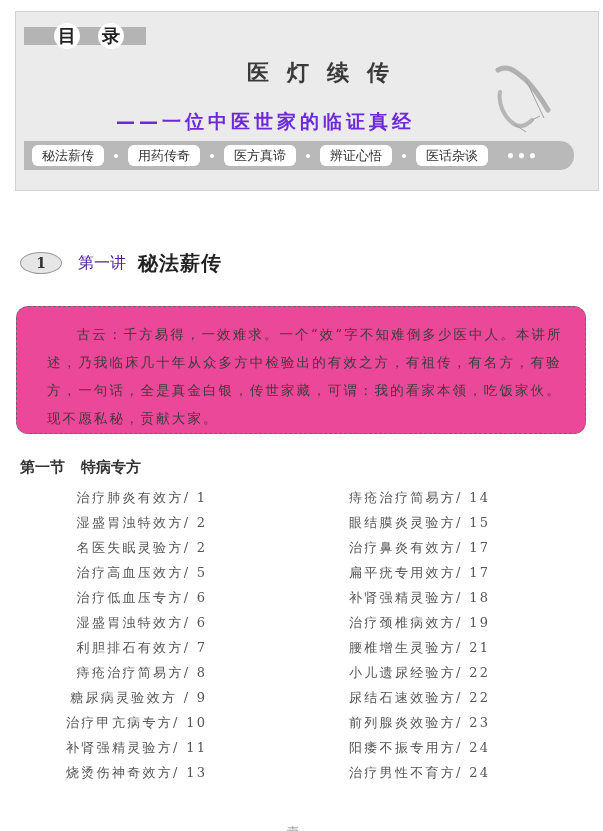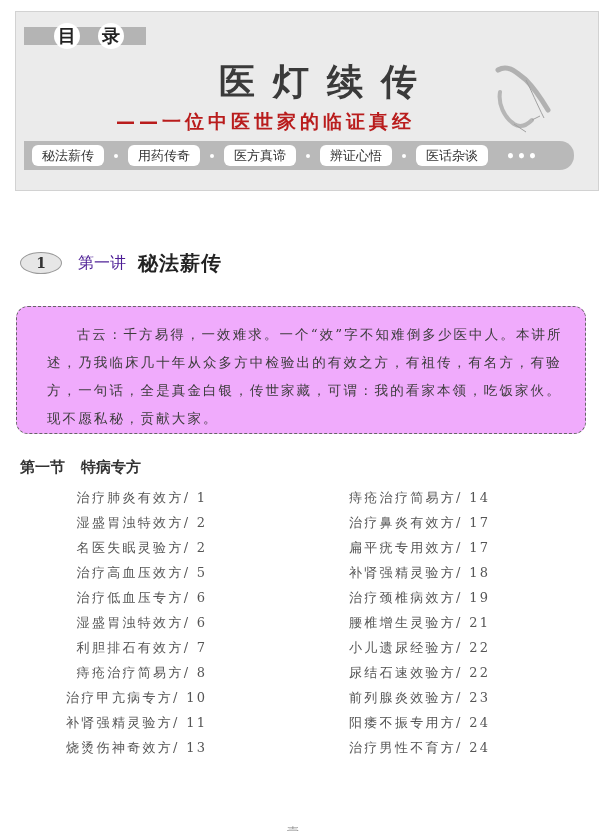--- a/index.html
+++ b/index.html
@@ -14,27 +14,27 @@
       position: absolute; left: 8px; top: 15px; width: 122px; height: 18px;
       background: #b4b4b4;
     }
     .mulu-char {
       position: absolute; top: -4px; width: 26px; height: 26px; border-radius: 50%;
       background: #ffffff; color: #222; font-family: "DejaVu Sans", sans-serif;
       font-size: 18px; line-height: 26px; text-align: center; font-weight: bold;
     }
     .banner-title {
       position: absolute; left: 0; right: 0; top: 46px; text-align: center;
-      font-family: "DejaVu Sans", sans-serif; font-weight: bold; font-size: 36px;
+      font-family: "DejaVu Sans", sans-serif; font-weight: bold; font-size: 22px;
       letter-spacing: 18px; color: #3a3a3a; padding-left: 40px;
     }
     .banner-subtitle {
       position: absolute; left: 100px; top: 97px;
       font-family: "DejaVu Sans", sans-serif; font-weight: bold; font-size: 19px;
-      letter-spacing: 4px; color: #b91c1c;
+      letter-spacing: 4px; color: #6d28d9;
     }
     .herb-art {
       position: absolute; left: 470px; top: 50px; width: 70px; height: 75px;
     }
     .nav-bar {
       position: absolute; left: 8px; top: 129px; width: 550px; height: 29px;
       background: #b9b9b9; border-radius: 0 14px 14px 0;
       display: flex; align-items: center; padding-left: 8px;
     }
     .nav-pill {
@@ -48,21 +48,21 @@
     .lecture-header { position: absolute; left: 20px; top: 248px; height: 30px; display: flex; align-items: center; }
     .lecture-num {
       width: 42px; height: 22px; border: 1px solid #999; border-radius: 50%;
       background: #e6e6e6; text-align: center; line-height: 20px; font-size: 14px; font-weight: bold; color: #333;
     }
     .lecture-label { font-size: 16px; margin-left: 16px; color: #4c1d95; }
     .lecture-title { font-size: 20px; font-weight: bold; margin-left: 12px; color: #222; letter-spacing: 1px; }
 
     .intro-box {
       position: absolute; left: 16px; top: 306px; width: 570px; height: 128px;
-      border: 1px dashed #666; border-radius: 12px; background: #f0abfc;
+      border: 1px dashed #666; border-radius: 12px; background: #ec4899;
       padding: 13px 18px 0 30px;
     }
     .intro-box p { font-size: 13.5px; line-height: 28px; letter-spacing: 2.1px; color: #3c3c3c; text-indent: 2.2em; }
 
     .section-heading {
       position: absolute; left: 20px; top: 458px;
       font-family: "DejaVu Sans", sans-serif; font-size: 15px; font-weight: bold; color: #333;
     }
     .section-heading span + span { margin-left: 16px; }
 
@@ -121,26 +121,28 @@
 
 <div class="toc-col left" id="toc-left">
     <div class="toc-item"><span>治疗肺炎有效方</span><span>/ </span><span>1</span></div>
     <div class="toc-item"><span>湿盛胃浊特效方</span><span>/ </span><span>2</span></div>
     <div class="toc-item"><span>名医失眠灵验方</span><span>/ </span><span>2</span></div>
     <div class="toc-item"><span>治疗高血压效方</span><span>/ </span><span>5</span></div>
     <div class="toc-item"><span>治疗低血压专方</span><span>/ </span><span>6</span></div>
     <div class="toc-item"><span>湿盛胃浊特效方</span><span>/ </span><span>6</span></div>
     <div class="toc-item"><span>利胆排石有效方</span><span>/ </span><span>7</span></div>
     <div class="toc-item"><span>痔疮治疗简易方</span><span>/ </span><span>8</span></div>
+    <div class="toc-item"><span>糖尿病灵验效方 </span><span>/ </span><span>9</span></div>
     <div class="toc-item"><span>治疗甲亢病专方</span><span>/ </span><span>10</span></div>
     <div class="toc-item"><span>补肾强精灵验方</span><span>/ </span><span>11</span></div>
     <div class="toc-item"><span>烧烫伤神奇效方</span><span>/ </span><span>13</span></div>
   </div>
 <div class="toc-col right" id="toc-right">
     <div class="toc-item"><span>痔疮治疗简易方</span><span>/ </span><span>14</span></div>
+    <div class="toc-item"><span>眼结膜炎灵验方</span><span>/ </span><span>15</span></div>
     <div class="toc-item"><span>治疗鼻炎有效方</span><span>/ </span><span>17</span></div>
     <div class="toc-item"><span>扁平疣专用效方</span><span>/ </span><span>17</span></div>
     <div class="toc-item"><span>补肾强精灵验方</span><span>/ </span><span>18</span></div>
     <div class="toc-item"><span>治疗颈椎病效方</span><span>/ </span><span>19</span></div>
     <div class="toc-item"><span>腰椎增生灵验方</span><span>/ </span><span>21</span></div>
     <div class="toc-item"><span>小儿遗尿经验方</span><span>/ </span><span>22</span></div>
     <div class="toc-item"><span>尿结石速效验方</span><span>/ </span><span>22</span></div>
     <div class="toc-item"><span>前列腺炎效验方</span><span>/ </span><span>23</span></div>
     <div class="toc-item"><span>阳痿不振专用方</span><span>/ </span><span>24</span></div>
     <div class="toc-item"><span>治疗男性不育方</span><span>/ </span><span>24</span></div>

